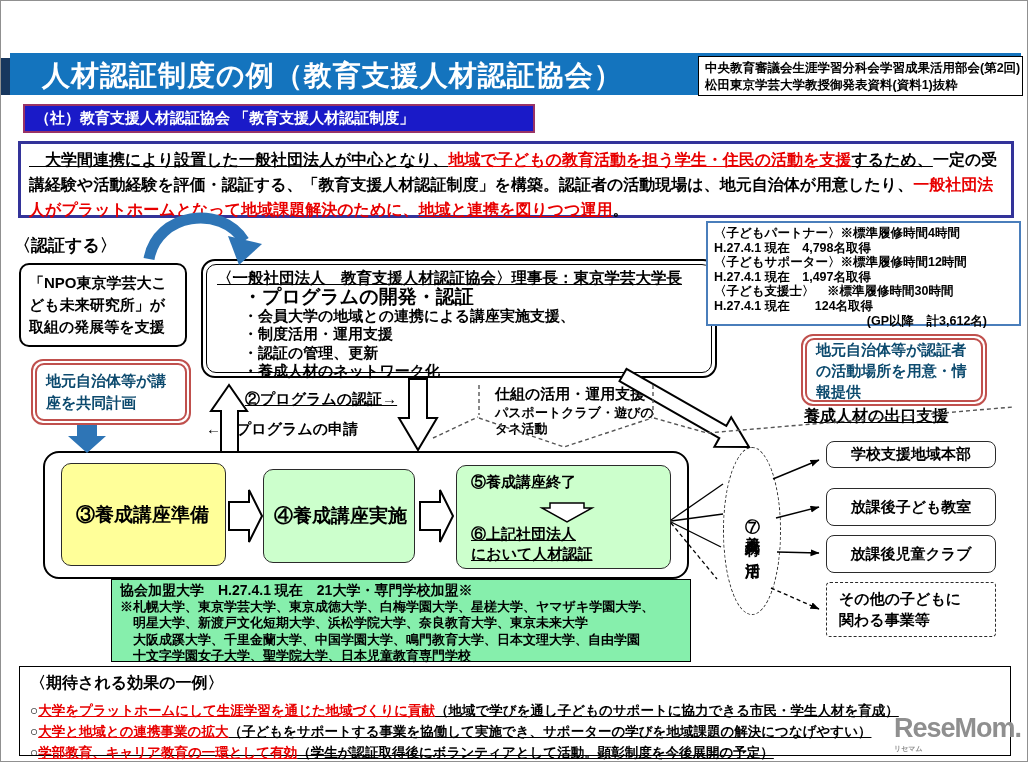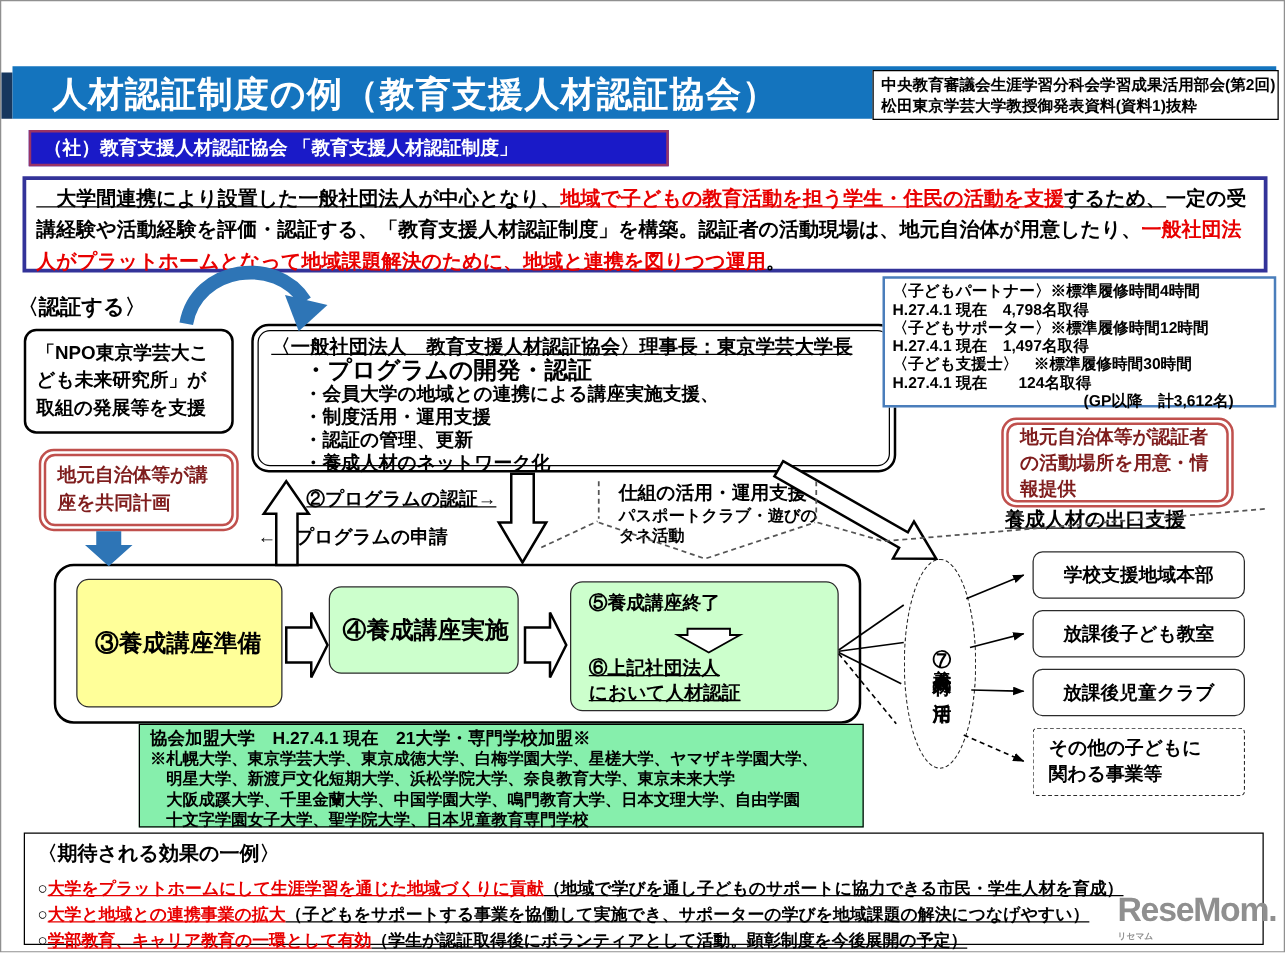--- a/index.html
+++ b/index.html
@@ -20,21 +20,21 @@
     padding:3px 8px;color:#000;}
   .u{text-decoration:underline;}
   .red{color:#E80000;}
   .dred{color:#B00000;}
   
   .box{background:#fff;border:2px solid #000;border-radius:10px;}
   .dbl{border:2px solid #000;border-radius:14px;padding:3px;background:#fff;}
   .dbl-in{border:1.5px solid #000;border-radius:10px;width:100%;height:100%;box-sizing:border-box;padding:3px 10px;}
   .redbox{border:2px solid #C0504D;border-radius:12px;padding:2px;background:#fff;}
   .redbox-in{border:2px solid #C0504D;border-radius:9px;width:100%;height:100%;box-sizing:border-box;
-    display:flex;align-items:center;padding:2px 9px;color:#7f1d1d;font-weight:bold;font-size:15px;line-height:22px;}
+    display:flex;align-items:center;padding:2px 9px;color:#0c4a6e;font-weight:bold;font-size:15px;line-height:22px;}
   .certbox{border:2px solid #4A7EBB;background:#fff;font-size:12.5px;font-weight:bold;line-height:14.6px;
     padding:3px 6px;color:#000;white-space:nowrap;}
   .step{border:1.5px solid #2b2b2b;border-radius:10px;display:flex;align-items:center;font-size:19px;font-weight:bold;color:#000;}
   .dest{border:1.5px solid #2b2b2b;border-radius:8px;background:#fff;display:flex;align-items:center;
     justify-content:center;font-size:15px;font-weight:bold;color:#000;white-space:nowrap;}
   .ellipse{border:1.6px dashed #2b2b2b;border-radius:50%;background:#fff;display:flex;align-items:center;justify-content:center;}
   .vtext{writing-mode:vertical-rl;text-orientation:upright;font-size:15px;font-weight:bold;letter-spacing:2px;color:#000;}
   .member{border:1.5px solid #000;background:#86efac;font-size:13px;font-weight:bold;line-height:16.5px;
     padding:2px 8px;color:#000;white-space:nowrap;}
   .effects{border:1px solid #000;background:#fff;padding:6px 10px;color:#000;}
@@ -113,41 +113,41 @@
 
   <div class="abs lbl red" style="left:494px;top:384px;font-size:15px;">仕組の活用・運用支援</div>
   <div class="abs lbl" style="left:494px;top:403px;font-size:13px;">パスポートクラブ・遊びの</div>
   <div class="abs lbl" style="left:494px;top:419px;font-size:13px;">タネ活動</div>
 
   <div class="abs" style="left:42px;top:450px;width:646px;height:128px;border:2px solid #000;border-radius:16px;background:#fff;"></div>
 
   <div class="abs step" style="left:60px;top:462px;width:165px;height:103px;background:#FFFF99;padding-left:14px;">
     <span>③養成講座準備</span>
   </div>
-  <div class="abs step" style="left:262px;top:468px;width:152px;height:70px;background:#CCFFCC;padding-left:10px;">
+  <div class="abs step" style="left:262px;top:468px;width:152px;height:94px;background:#CCFFCC;padding-left:10px;">
     <span>④養成講座実施</span>
   </div>
   <div class="abs step" style="left:455px;top:464px;width:215px;height:104px;background:#CCFFCC;"></div>
   <div class="abs lbl" style="left:470px;top:472px;font-size:15px;">⑤養成講座終了</div>
   <div class="abs lbl red u" style="left:470px;top:524px;font-size:15px;">⑥上記社団法人</div>
   <div class="abs lbl red u" style="left:470px;top:544px;font-size:15px;">において人材認証</div>
 
   <div class="abs member" style="left:110px;top:578px;width:580px;height:83px;">
     <div style="font-size:14px;">協会加盟大学　H.27.4.1 現在　21大学・専門学校加盟※</div>
     <div>※札幌大学、東京学芸大学、東京成徳大学、白梅学園大学、星槎大学、ヤマザキ学園大学、</div>
     <div>　明星大学、新渡戸文化短期大学、浜松学院大学、奈良教育大学、東京未来大学</div>
     <div>　大阪成蹊大学、千里金蘭大学、中国学園大学、鳴門教育大学、日本文理大学、自由学園</div>
     <div>　十文字学園女子大学、聖学院大学、日本児童教育専門学校</div>
   </div>
 
   <div class="abs ellipse" style="left:722px;top:446px;width:58px;height:168px;">
     <span class="vtext">⑦養成人材の活用</span>
   </div>
 
-  <div class="abs dest" style="left:825px;top:440px;width:170px;height:38px;">
+  <div class="abs dest" style="left:825px;top:440px;width:170px;height:27px;">
     <span>学校支援地域本部</span>
   </div>
   <div class="abs dest" style="left:825px;top:487px;width:170px;height:38px;">
     <span>放課後子ども教室</span>
   </div>
   <div class="abs dest" style="left:825px;top:534px;width:170px;height:38px;">
     <span>放課後児童クラブ</span>
   </div>
   <div class="abs" style="left:825px;top:581px;width:170px;height:55px;border:1.6px dashed #2b2b2b;border-radius:4px;background:#fff;padding:5px 0 0 12px;">
     <div class="b" style="font-size:15px;line-height:21px;">その他の子どもに</div>

